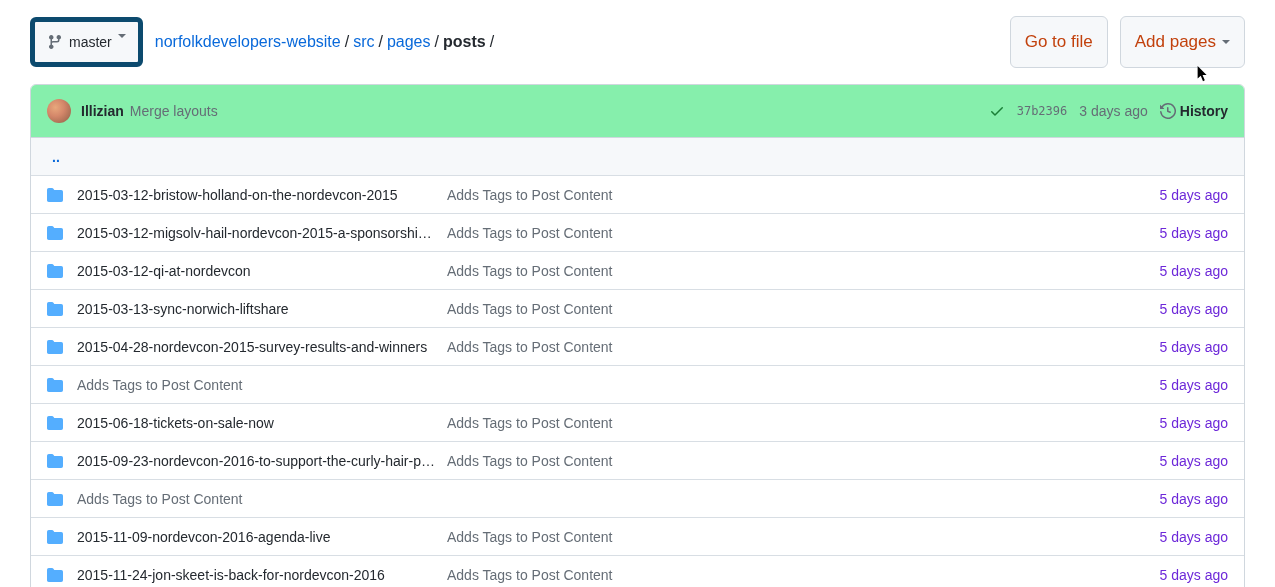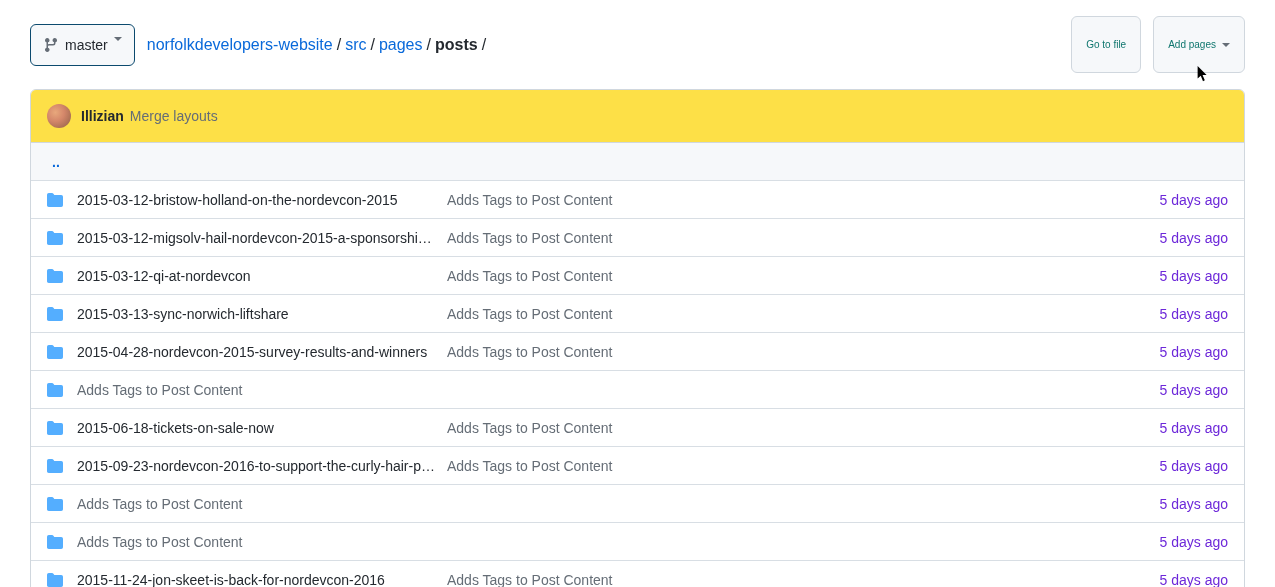--- a/index.html
+++ b/index.html
@@ -14,21 +14,21 @@
   display: flex;
   align-items: center;
   padding: 16px 0;
   gap: 12px;
 }
 .branch-btn {
   display: inline-flex;
   align-items: flex-start;
   gap: 6px;
   padding: 12px 12px;
-  border: 1px solid #0c4a6e;
+  border: 5px solid #0c4a6e;
   border-radius: 6px;
   background: #f6f8fa;
   color: #24292f;
   font-size: 14px;
   cursor: pointer;
 }
 .branch-btn svg.git-branch { fill: #656d76; }
 .caret-down {
   width: 0; height: 0;
   border-left: 4px solid transparent;
@@ -40,38 +40,38 @@
   font-size: 16px;
   color: #656d76;
 }
 .breadcrumb a { color: #0969da; text-decoration: none; cursor: pointer; }
 .breadcrumb .sep { color: #24292f; padding: 0 4px; }
 .breadcrumb .current { font-weight: 600; color: #24292f; }
 .btn {
   display: inline-flex;
   align-items: center;
   gap: 6px;
-  padding: 22px 14px;
+  padding: 15px 14px;
   border: 1px solid #d0d7de;
   border-radius: 6px;
   background: #f6f8fa;
-  color: #0f766e;
-  font-size: 10px;
+  color: #c2410c;
+  font-size: 17px;
   cursor: pointer;
 }
 .box {
   border: 1px solid #d0d7de;
   border-radius: 6px;
   overflow: hidden;
 }
 .box-header {
   display: flex;
   align-items: center;
   padding: 14px 16px;
-  background: #fde047;
+  background: #86efac;
   border-bottom: 1px solid #d0d7de;
 }
 .avatar {
   width: 24px; height: 24px;
   border-radius: 50%;
   background: radial-gradient(circle at 35% 35%, #e8a87c 0%, #d4876a 40%, #8c5e45 100%);
   margin-right: 10px;
 }
 .author { font-weight: 600; color: #24292f; margin-right: 6px; }
 .commit-msg { color: #656d76; }
@@ -167,20 +167,33 @@
     <span>Add pages</span>
     <span class="caret-down"></span>
   </button>
 </div>
 
 <div class="box">
   <div class="box-header">
     <div class="avatar"></div>
     <span class="author">Illizian</span>
     <span class="commit-msg">Merge layouts</span>
+    <div class="header-right">
+      <svg class="check-icon" width="16" height="16" viewBox="0 0 16 16" fill="currentColor">
+          <path d="M13.78 4.22a.75.75 0 0 1 0 1.06l-7.25 7.25a.75.75 0 0 1-1.06 0L2.22 9.28a.75.75 0 0 1 1.06-1.06L6 10.94l6.72-6.72a.75.75 0 0 1 1.06 0Z"></path>
+        </svg>
+      <span class="sha">37b2396</span>
+      <span class="reltime">3 days ago</span>
+      <span class="history-link">
+        <svg width="16" height="16" viewBox="0 0 16 16">
+            <path d="m.427 1.927 1.215 1.215a8.002 8.002 0 1 1-1.6 5.685.75.75 0 1 1 1.493-.154 6.5 6.5 0 1 0 1.18-4.458l1.358 1.358A.25.25 0 0 1 3.896 6H.25A.25.25 0 0 1 0 5.75V2.104a.25.25 0 0 1 .427-.177ZM7.75 4a.75.75 0 0 1 .75.75v2.992l2.028.812a.75.75 0 0 1-.557 1.392l-2.5-1A.751.751 0 0 1 7 8.25v-3.5A.75.75 0 0 1 7.75 4Z"></path>
+          </svg>
+        <span>History</span>
+      </span>
+    </div>
   </div>
 
   <div class="row updir">
     <a class="updir-link">..</a>
   </div>
 
   <div id="file-rows">
       <div class="row">
         <svg class="folder-icon" viewBox="0 0 16 16">
           <path d="M1.75 1A1.75 1.75 0 0 0 0 2.75v10.5C0 14.216.784 15 1.75 15h12.5A1.75 1.75 0 0 0 16 13.25v-8.5A1.75 1.75 0 0 0 14.25 3H7.5a.25.25 0 0 1-.2-.1l-.9-1.2C6.07 1.26 5.55 1 5 1H1.75Z"></path>
@@ -248,20 +261,21 @@
         <svg class="folder-icon" viewBox="0 0 16 16">
           <path d="M1.75 1A1.75 1.75 0 0 0 0 2.75v10.5C0 14.216.784 15 1.75 15h12.5A1.75 1.75 0 0 0 16 13.25v-8.5A1.75 1.75 0 0 0 14.25 3H7.5a.25.25 0 0 1-.2-.1l-.9-1.2C6.07 1.26 5.55 1 5 1H1.75Z"></path>
         </svg>
         <div class="col-msg"><a>Adds Tags to Post Content</a></div>
         <div class="col-age">5 days ago</div>
       </div>
       <div class="row">
         <svg class="folder-icon" viewBox="0 0 16 16">
           <path d="M1.75 1A1.75 1.75 0 0 0 0 2.75v10.5C0 14.216.784 15 1.75 15h12.5A1.75 1.75 0 0 0 16 13.25v-8.5A1.75 1.75 0 0 0 14.25 3H7.5a.25.25 0 0 1-.2-.1l-.9-1.2C6.07 1.26 5.55 1 5 1H1.75Z"></path>
         </svg>
+        <div class="col-name"><a>2015-11-09-nordevcon-2016-agenda-live</a></div>
         <div class="col-msg"><a>Adds Tags to Post Content</a></div>
         <div class="col-age">5 days ago</div>
       </div>
       <div class="row">
         <svg class="folder-icon" viewBox="0 0 16 16">
           <path d="M1.75 1A1.75 1.75 0 0 0 0 2.75v10.5C0 14.216.784 15 1.75 15h12.5A1.75 1.75 0 0 0 16 13.25v-8.5A1.75 1.75 0 0 0 14.25 3H7.5a.25.25 0 0 1-.2-.1l-.9-1.2C6.07 1.26 5.55 1 5 1H1.75Z"></path>
         </svg>
         <div class="col-name"><a>2015-11-24-jon-skeet-is-back-for-nordevcon-2016</a></div>
         <div class="col-msg"><a>Adds Tags to Post Content</a></div>
         <div class="col-age">5 days ago</div>

